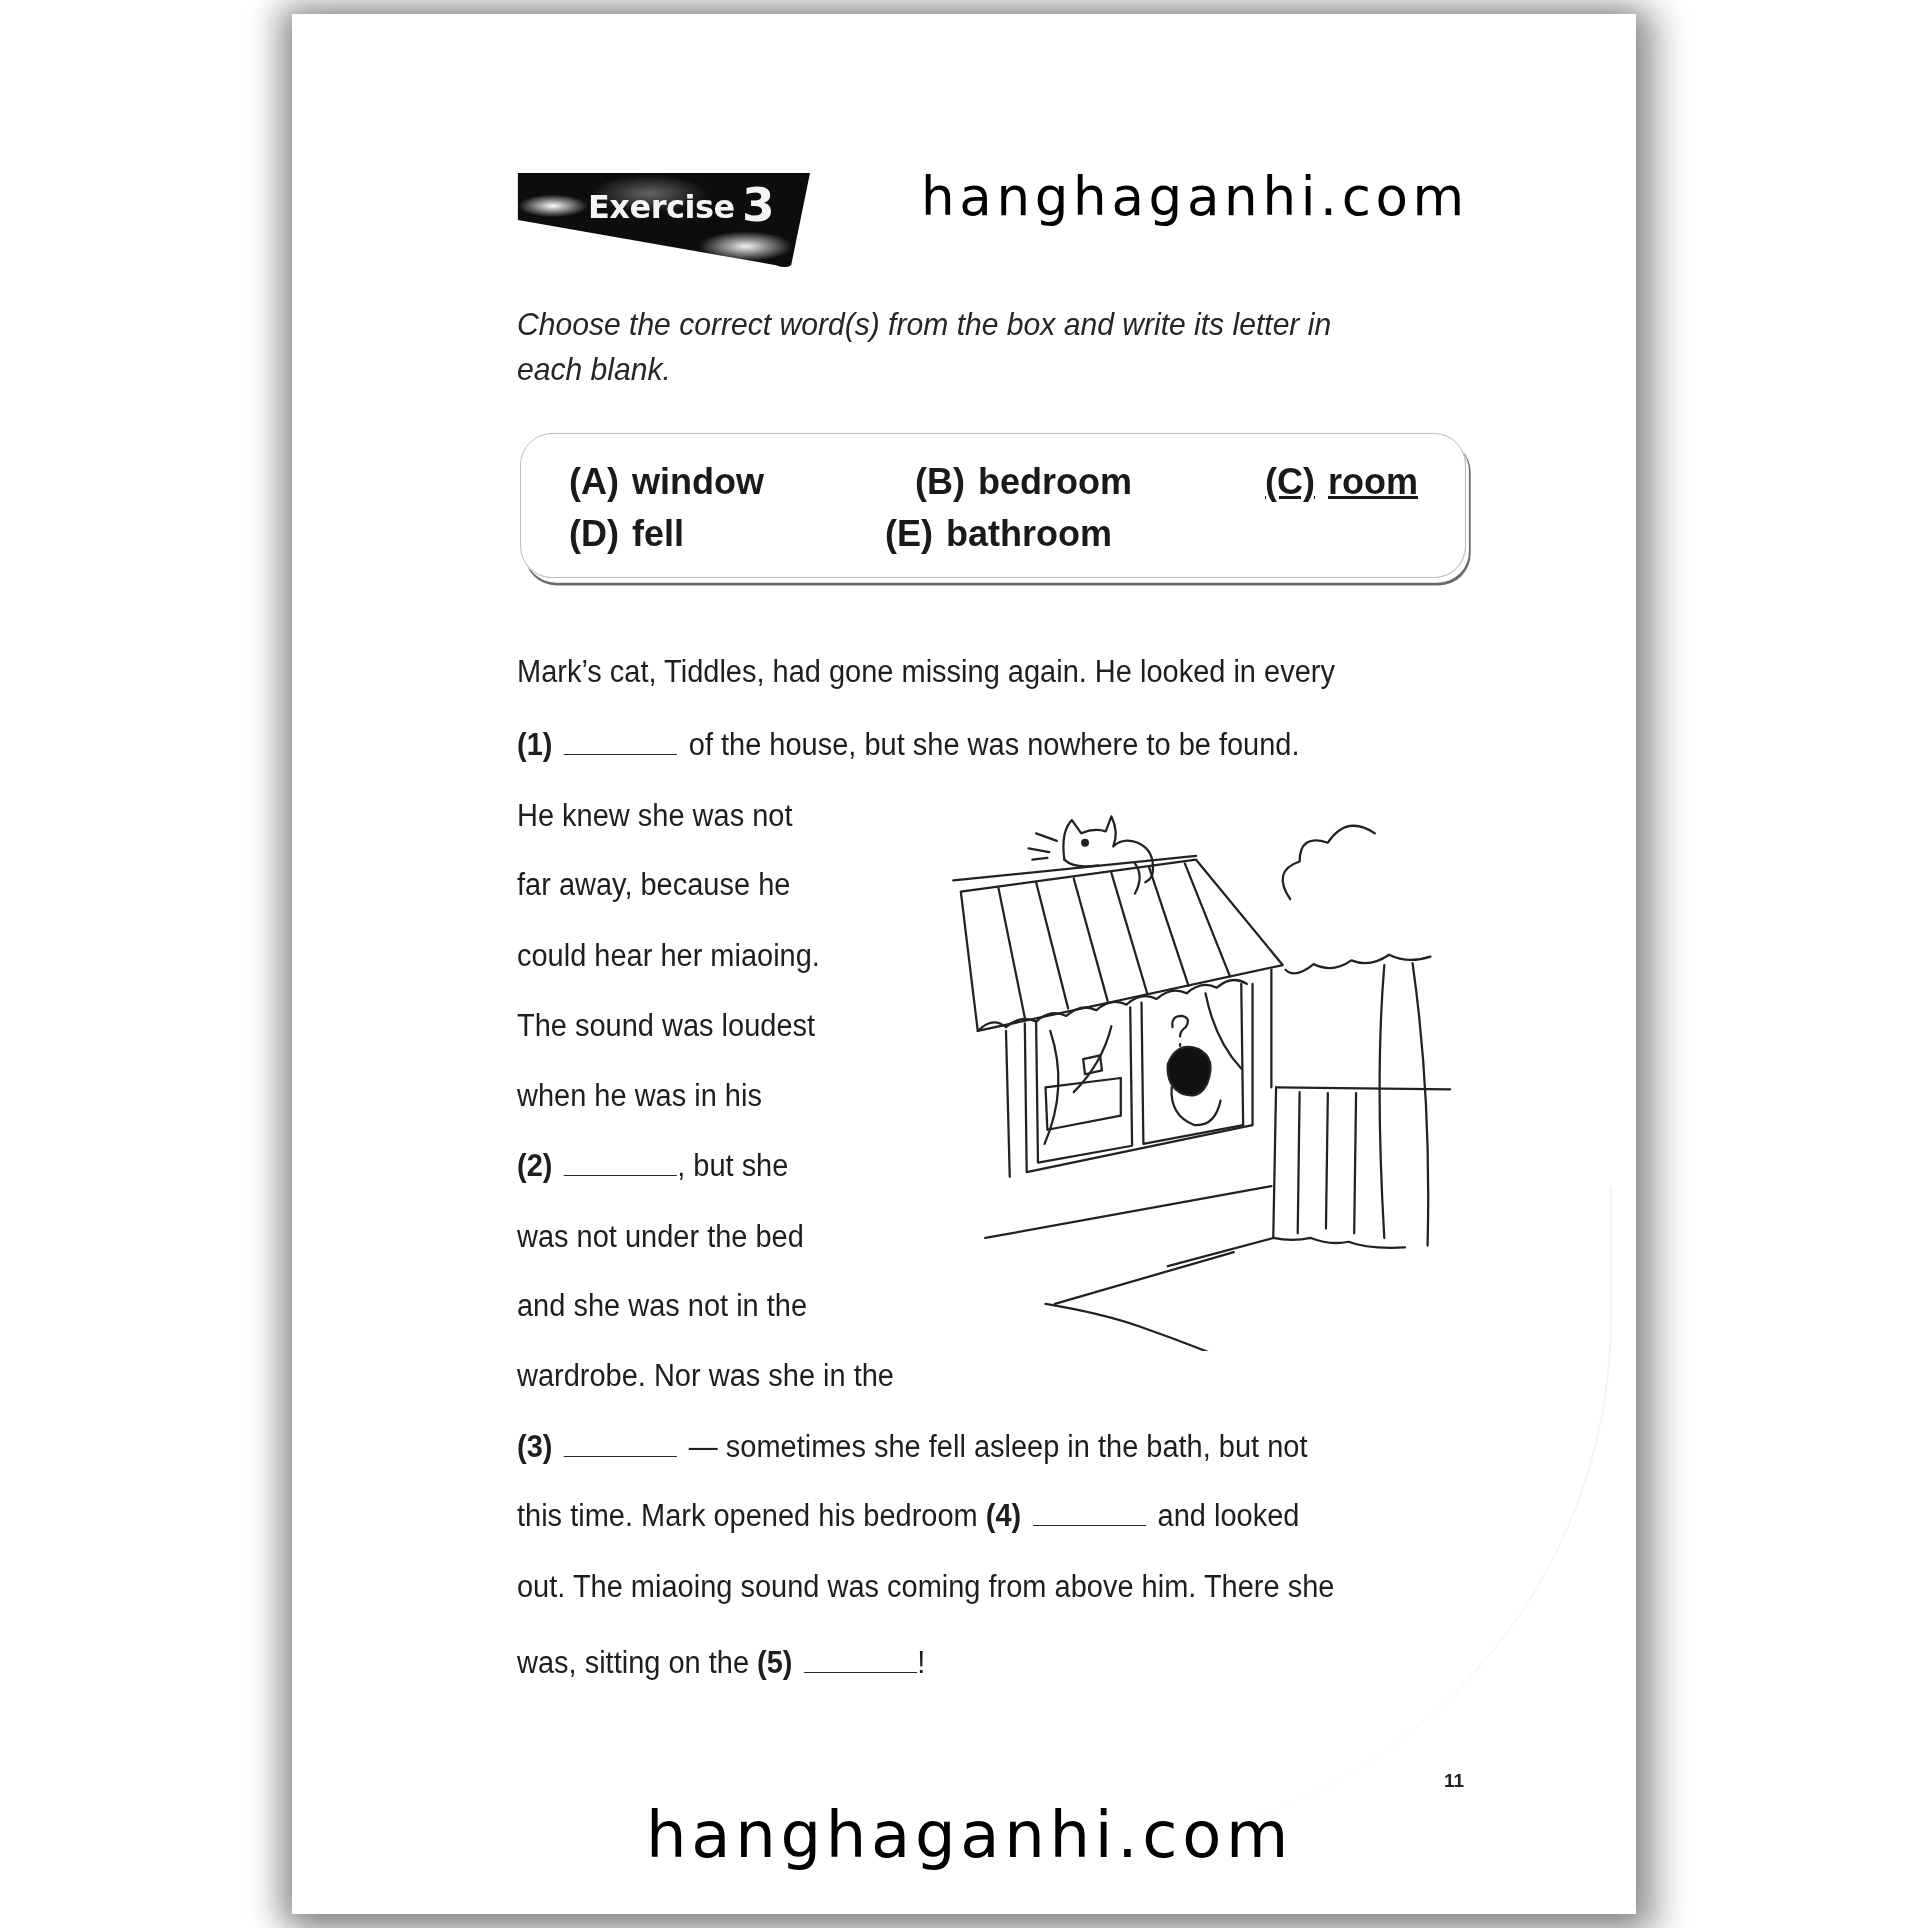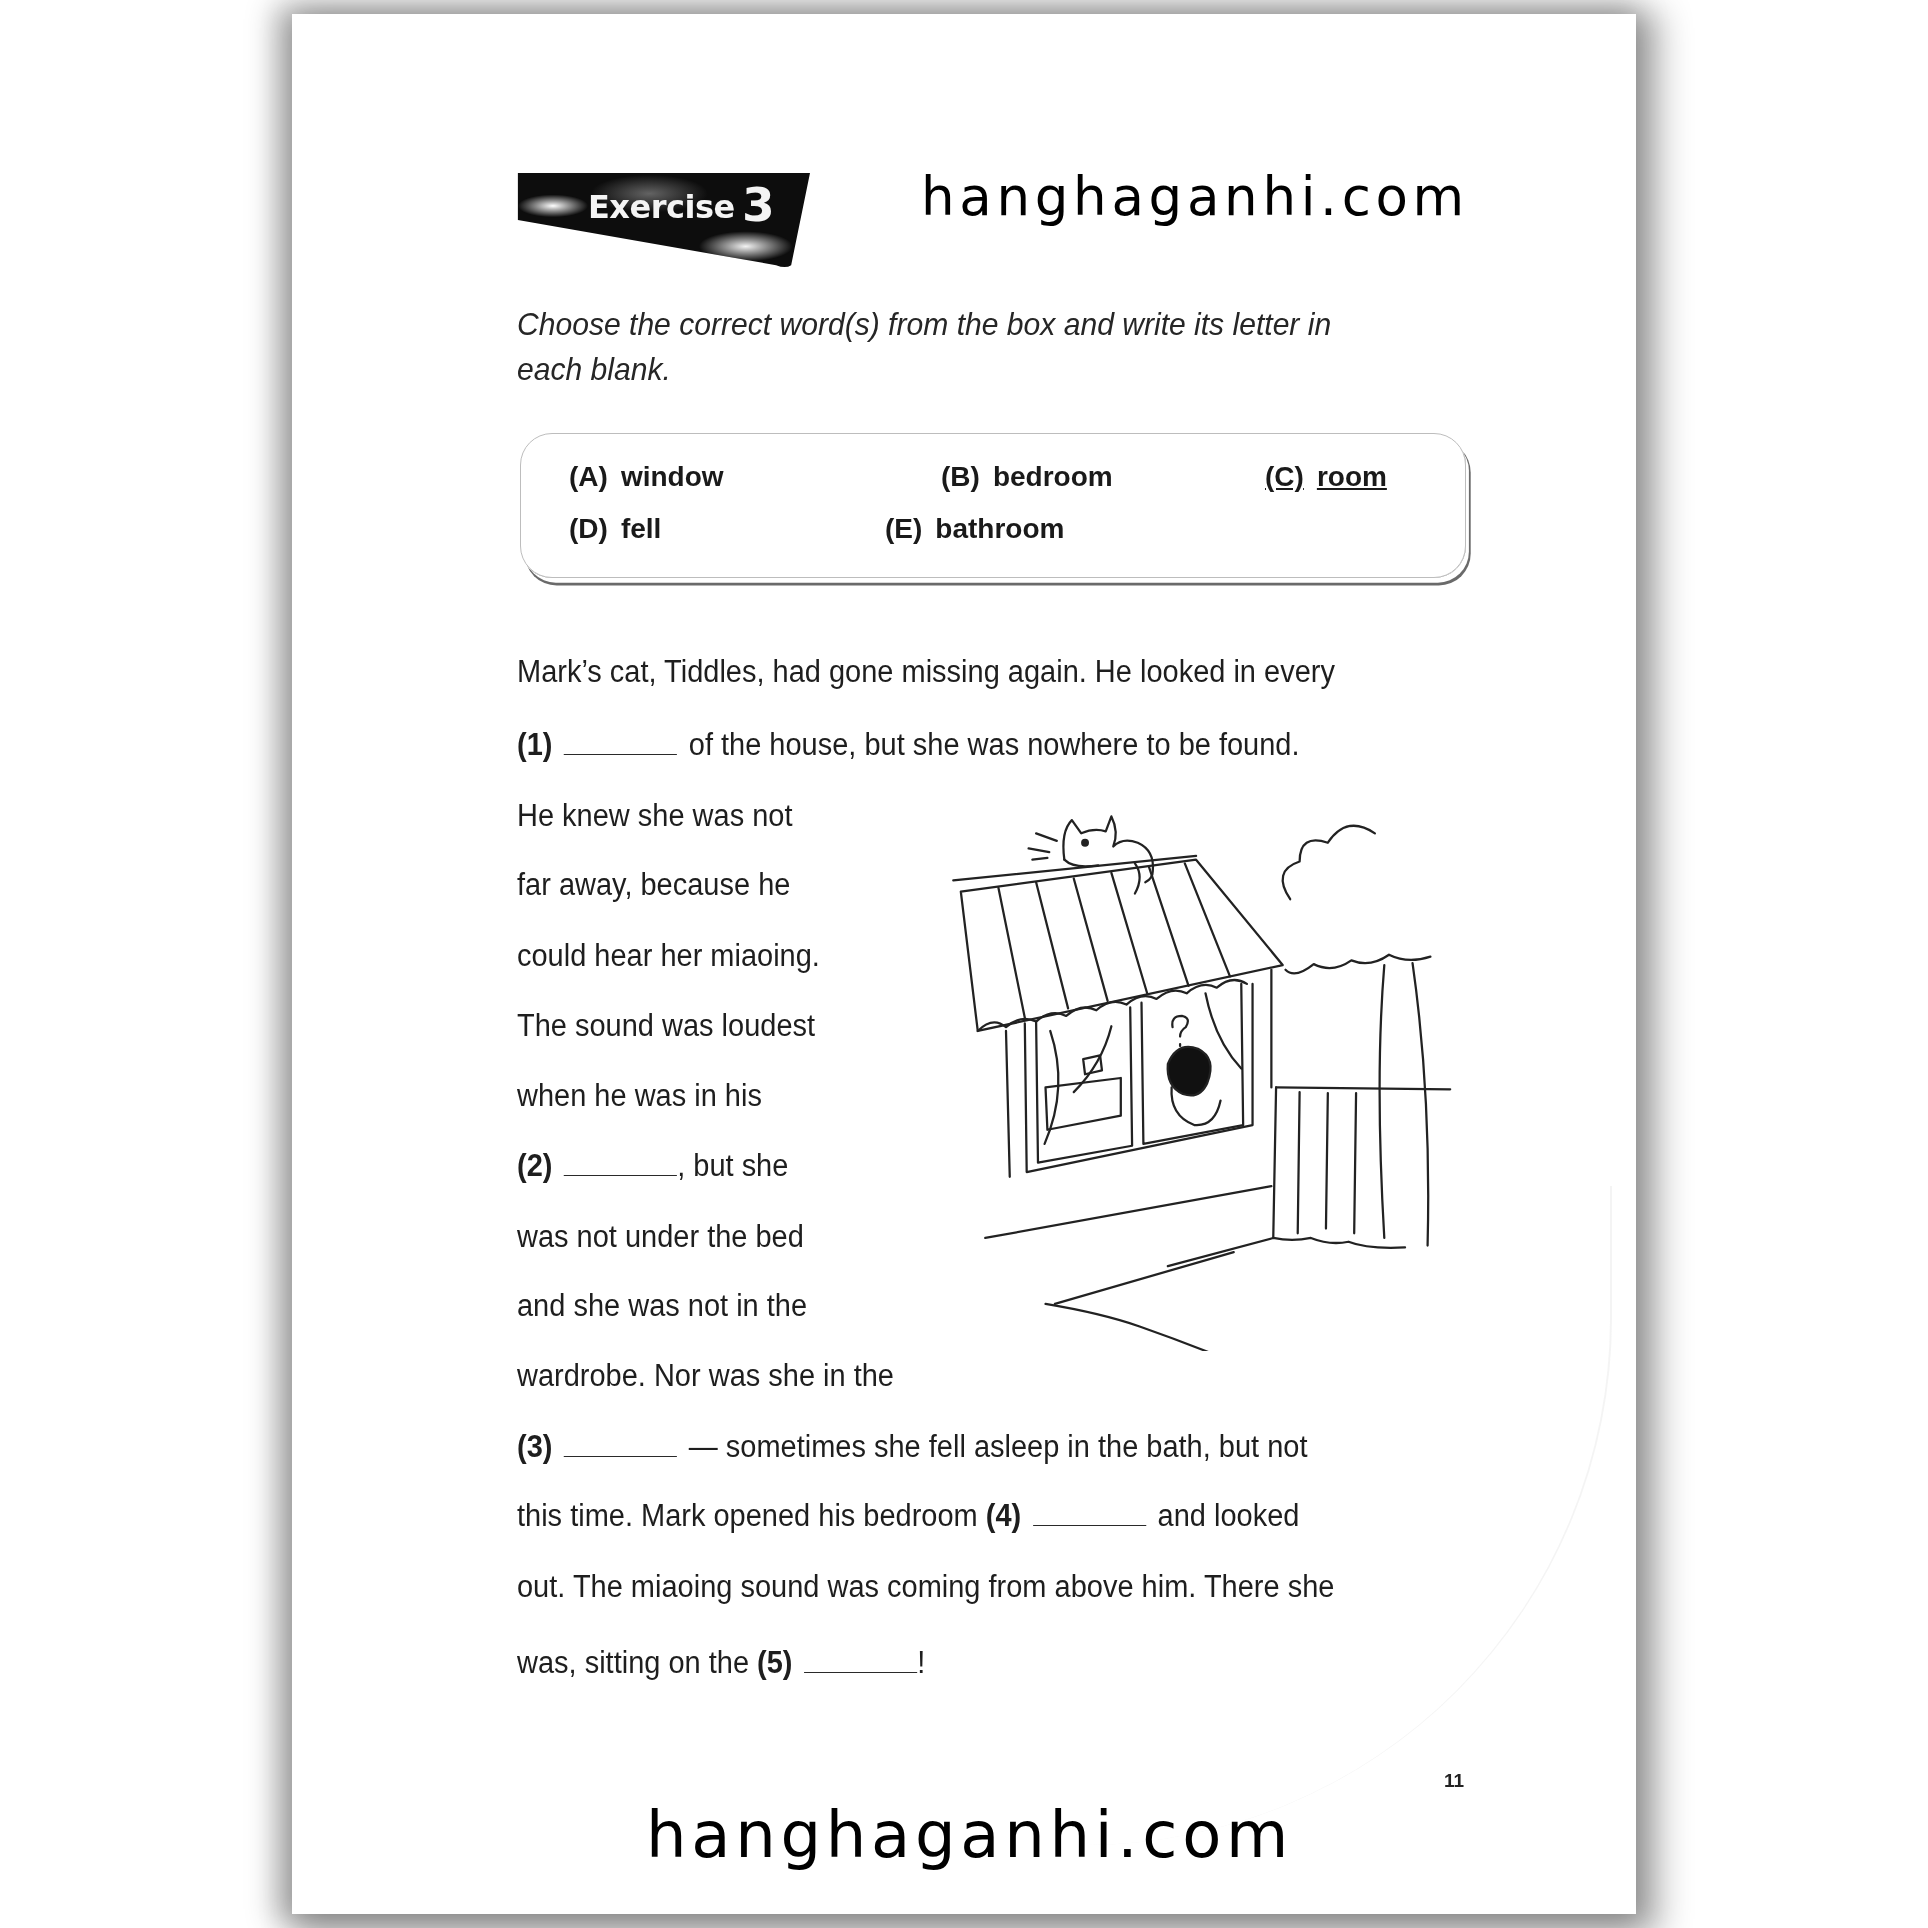--- a/index.html
+++ b/index.html
@@ -45,21 +45,21 @@
   .watermark {
     position:absolute; font-family:"DejaVu Sans", sans-serif;
     color:#000000; letter-spacing:4.7px; white-space:nowrap;
   }
   .wordbox {
     position:absolute; left:520px; top:433px; width:944px; height:143px;
     border:1.9px solid #bdbdbd; border-radius:32px;
     box-shadow: 3.8px 5.6px 0 -0.9px #ffffff, 4.7px 7.5px 0 0 #6a6a6a;
   }
   .opt {
-    position:absolute; font-size:28px; font-weight:bold; color:#1a1a1a; white-space:nowrap;
+    position:absolute; font-size:36px; font-weight:bold; color:#1a1a1a; white-space:nowrap;
   }
   .opt .letter { margin-right:13px; }
   .pageno {
     position:absolute; left:1444px; top:1770px; font-size:19px; font-weight:bold; color:#222;
   }
   .illus { position:absolute; left:942px; top:805px; }
   .arc {
     position:absolute; left:1083px; top:1186px; width:527px; height:659px;
     border-right:2.8px solid #f2f2f2; border-radius:0 0 527px 0; opacity:0.8;
   }
@@ -96,21 +96,21 @@
   <span class="badge-num">3</span>
 </div>
 
 <div class="instruction" style="top:306px;">Choose the correct word(s) from the box and write its letter in</div>
 <div class="instruction" style="top:351px;">each blank.</div>
 
 <div class="wordbox"></div>
 <div class="opt" style="left:569px; top:461px;">
   <span class="letter">(A)</span><span>window</span>
 </div>
-<div class="opt" style="left:915px; top:461px;margin-left:26px;">
+<div class="opt" style="left:915px; top:461px;">
   <span class="letter">(B)</span><span>bedroom</span>
 </div>
 <div class="opt" style="left:1265px; top:461px;text-decoration:underline;">
   <span class="letter">(C)</span><span>room</span>
 </div>
 <div class="opt" style="left:569px; top:513px;">
   <span class="letter">(D)</span><span>fell</span>
 </div>
 <div class="opt" style="left:885px; top:513px;">
   <span class="letter">(E)</span><span>bathroom</span>

